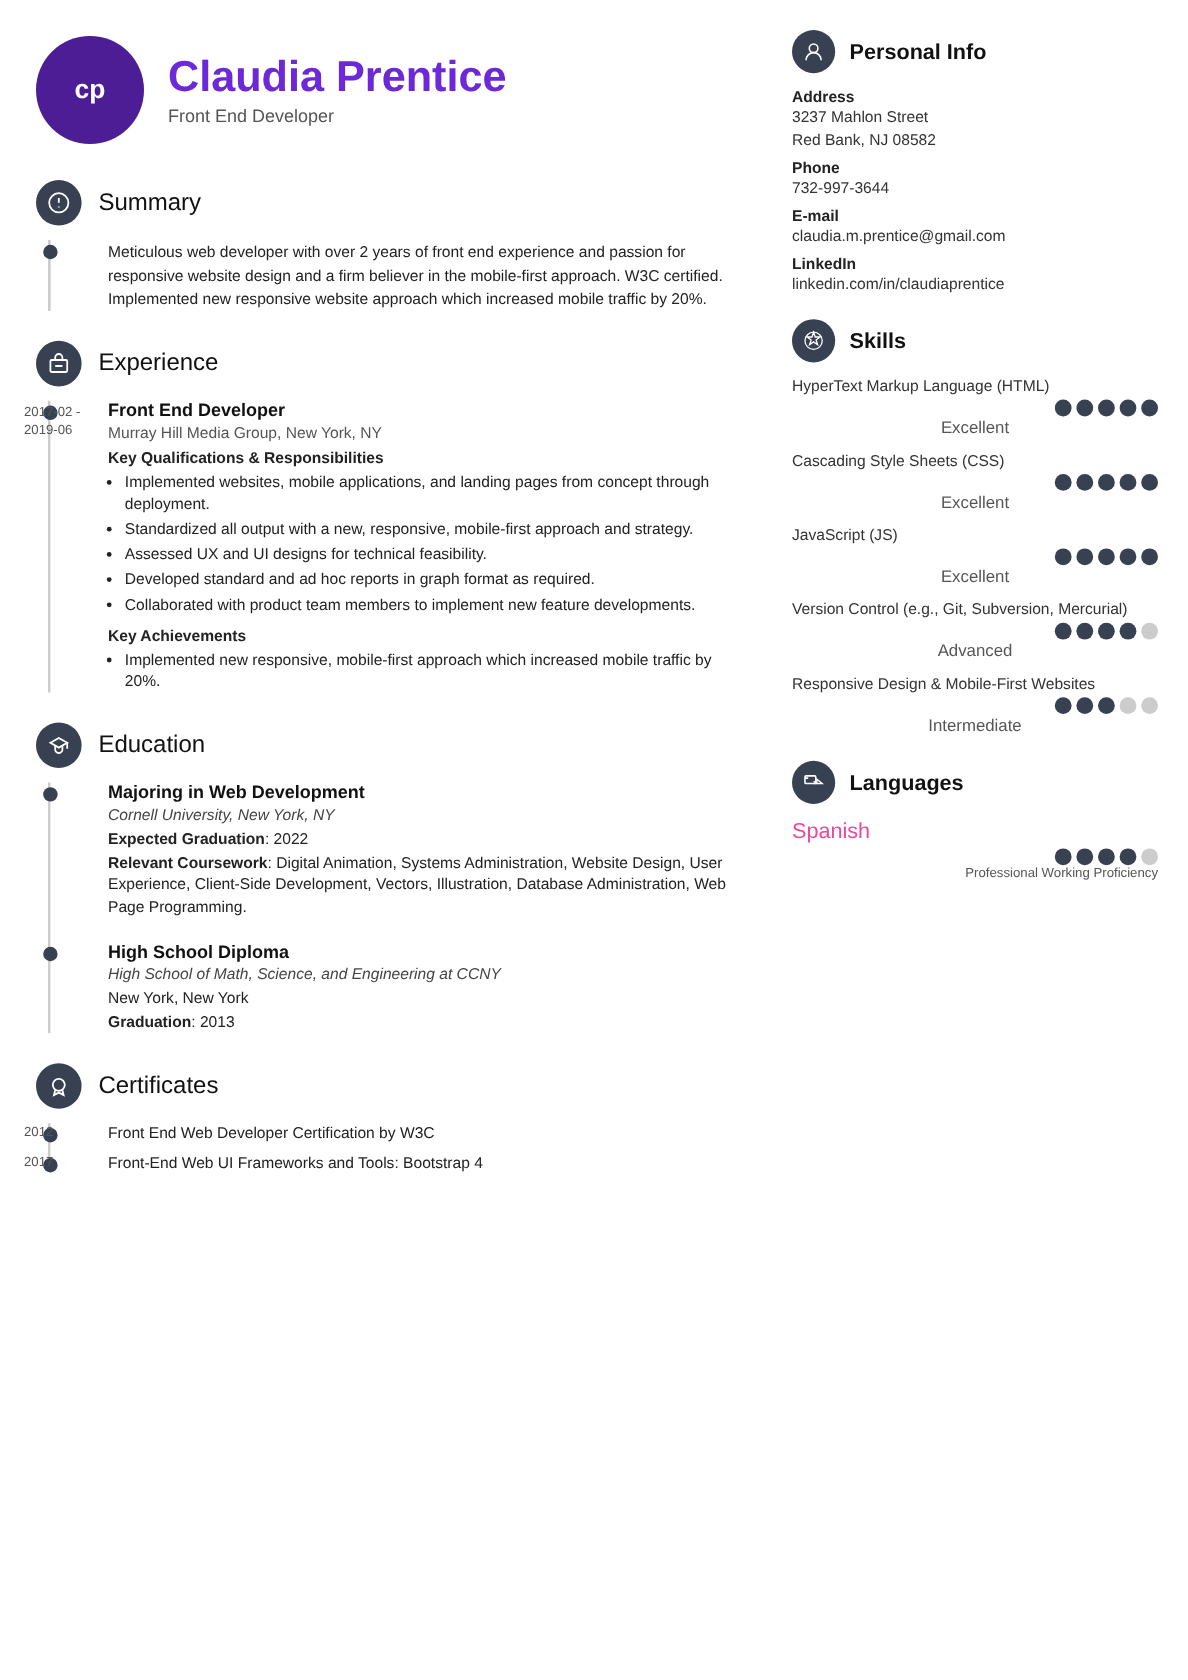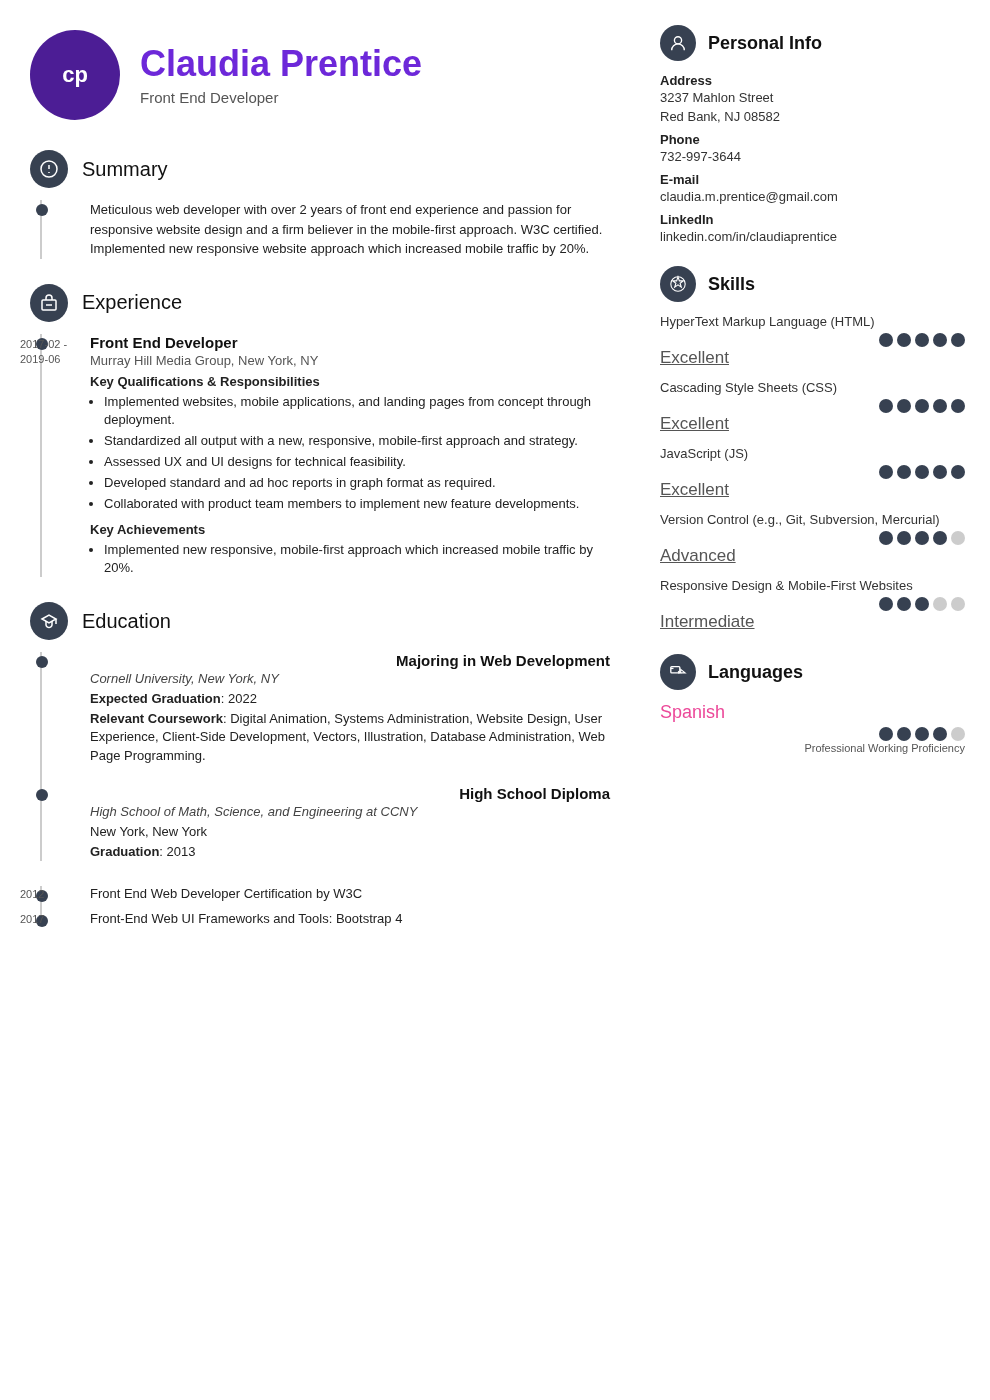--- a/index.html
+++ b/index.html
@@ -166,21 +166,20 @@
       font-size: 13px;
       line-height: 1.4;
     }
 
     
     .edu-title {
       font-size: 15px;
       font-weight: bold;
       color: #111;
       margin-bottom: 2px;
-      text-align: right;
     }
     .edu-school {
       font-style: italic;
       font-size: 13px;
       color: #444;
       margin-bottom: 4px;
     }
     .edu-detail {
       font-size: 13px;
       margin-bottom: 2px;
@@ -252,24 +251,23 @@
       margin-bottom: 4px;
     }
     .skill-dots-row {
       display: flex;
       justify-content: flex-end;
       align-items: center;
       gap: 4px;
       margin-bottom: 1px;
     }
     .skill-level {
-      font-size: 17px;
+      font-size: 14px;
       color: #555;
-      text-align: left;
-      text-decoration: underline;
+      text-align: center;
     }
     .dot {
       width: 14px;
       height: 14px;
       border-radius: 50%;
       display: inline-block;
     }
     .dot-filled {
       background: #374151;
     }
@@ -401,20 +399,29 @@
           <div class="edu-school">High School of Math, Science, and Engineering at CCNY</div>
           <div class="edu-detail">New York, New York</div>
           <div class="edu-detail">
             <strong>Graduation</strong>: <span>2013</span>
           </div>
         </div>
       </div>
     </div>
 
     <div class="section">
+      <div class="section-header">
+        <div class="section-icon">
+          <svg width="20" height="20" viewBox="0 0 20 20" fill="none">
+            <circle cx="10" cy="9" r="5" stroke="white" stroke-width="1.5" fill="none"></circle>
+            <path d="M7 13.5l-1 4 4-2 4 2-1-4" stroke="white" stroke-width="1.5" fill="none"></path>
+          </svg>
+        </div>
+        <span class="section-title">Certificates</span>
+      </div>
 
       <div style="position:relative; padding-left:60px;">
         <div style="position:absolute;left:10px;top:0;bottom:0;width:2px;background:#ccc;"></div>
 
         <div class="cert-item">
           <div class="timeline-dot"></div>
           <div class="cert-date">2012</div>
           <div class="cert-text">Front End Web Developer Certification by W3C</div>
         </div>
         <div class="cert-item" style="margin-top:10px;">

